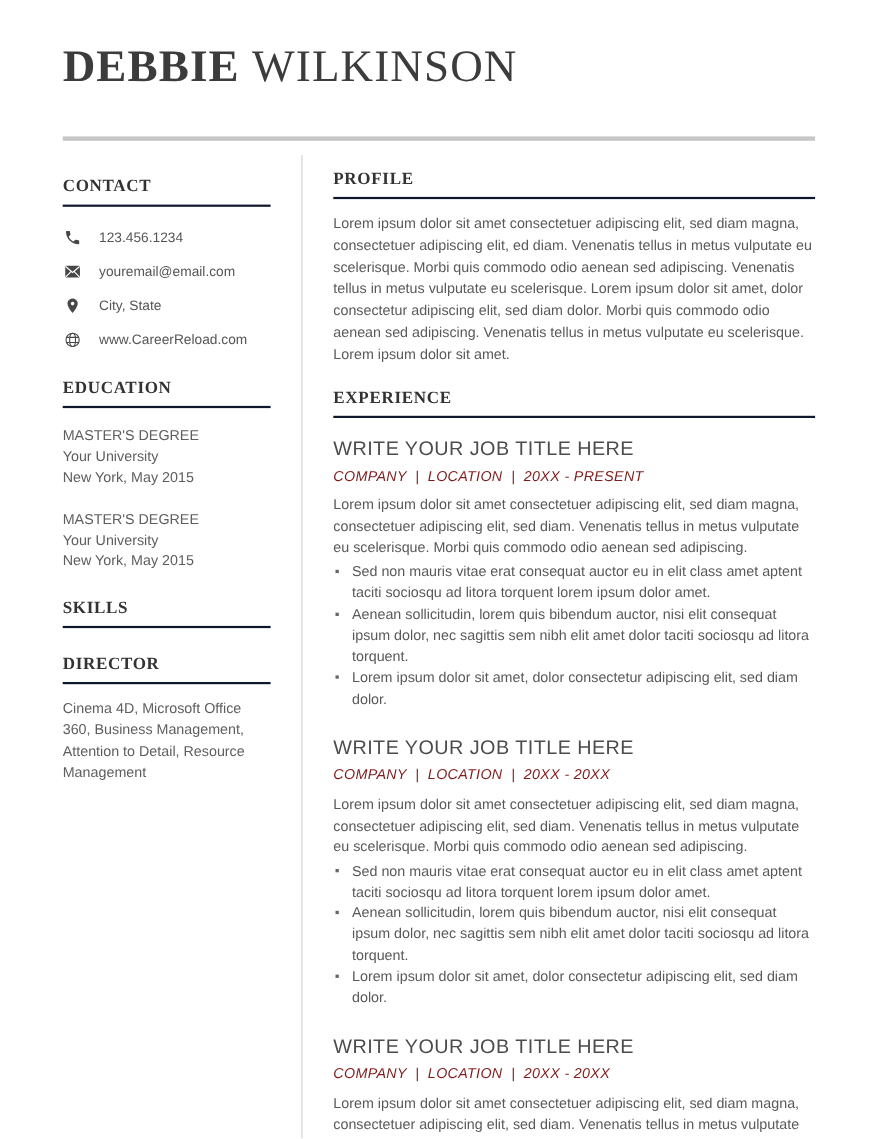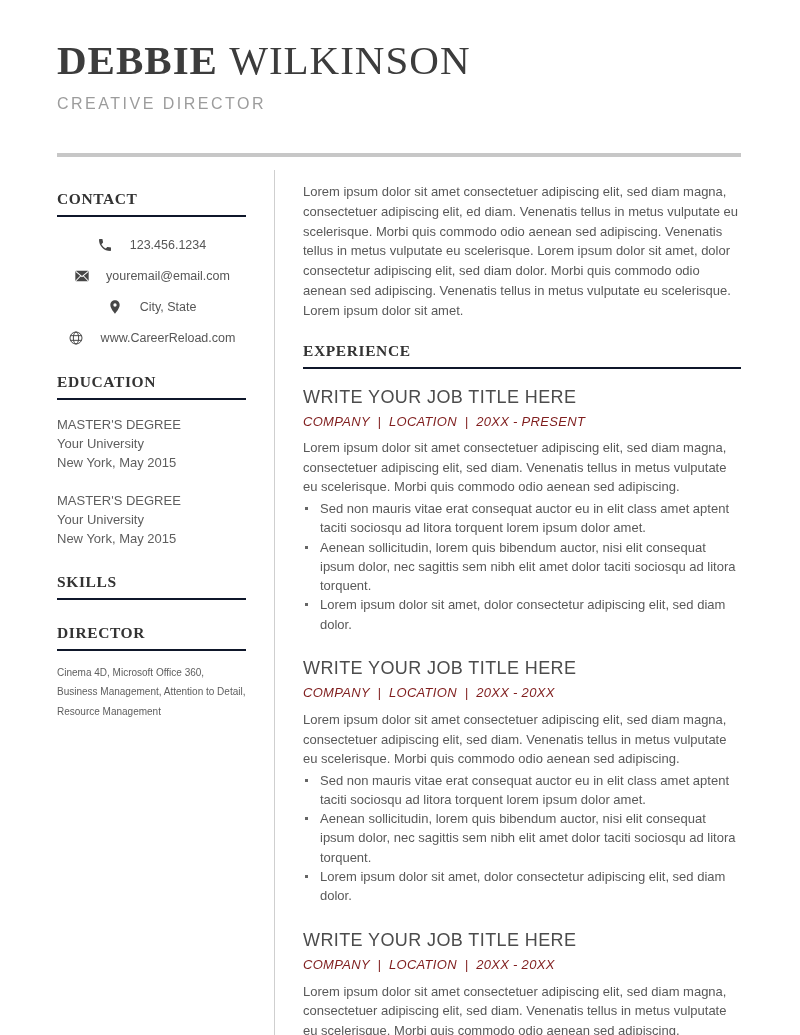--- a/index.html
+++ b/index.html
@@ -52,21 +52,21 @@
     border-bottom: 2px solid #0f172a;
     padding-bottom: 7px;
   }
   .col-left h2.section-heading  { margin-top: 20px; }
   .col-left h2.section-heading:first-child { margin-top: 20px; }
   .col-right h2.section-heading { margin-top: 13px; }
   .col-right h2.section-heading:first-child { margin-top: 13px; }
 
   
   .contact-list { margin-top: 20px; }
-  .contact-item { display: flex; align-items: center; margin-bottom: 14px; justify-content: center; }
+  .contact-item { display: flex; align-items: center; margin-bottom: 14px; }
   .contact-item .icon {
     width: 17px; height: 17px; flex: none;
     margin-right: 16px;
     display: inline-flex; align-items: center; justify-content: center;
   }
   .contact-item .icon svg { width: 16px; height: 16px; }
   .contact-item .txt { font-size: 12.5px; color: #565656; }
 
   
   .edu-entry { margin-top: 15px; font-size: 13px; line-height: 19px; color: #5e5e5e; }
@@ -84,21 +84,21 @@
   }
   ul.skill-list li::before {
     content: "";
     position: absolute;
     left: 1px; top: 6px;
     width: 3px; height: 3px;
     background: #6b6b6b;
   }
 
   
-  .interests-text { margin: 12px 0 0 0; font-size: 10px; line-height: 19.5px; color: #5e5e5e; }
+  .interests-text { margin: 12px 0 0 0; font-size: 13px; line-height: 19.5px; color: #5e5e5e; }
 
   
   .body-text { margin: 12px 0 0 0; font-size: 13px; line-height: 19.8px; color: #595959; }
 
   .job { margin-top: 18px; }
   .job + .job { margin-top: 24px; }
   .job-title {
     margin: 0;
     font-size: 18px;
     font-weight: 400;
@@ -130,21 +130,20 @@
     width: 3px; height: 3px;
     background: #666666;
   }
 </style>
 </head>
 <body>
 
 <div class="page">
 
   <h1 class="name"><span class="first">DEBBIE</span><span> </span><span class="last">WILKINSON</span></h1>
-  <div class="subtitle">CREATIVE DIRECTOR</div>
   <div class="header-divider"></div>
 
   <div class="columns">
 
     <div class="col-left">
 
       <h2 class="section-heading">CONTACT</h2>
       <div class="contact-list">
 
         <div class="contact-item">
@@ -201,20 +200,21 @@
       </div>
 
       <h2 class="section-heading" style="margin-top:25px">SKILLS</h2>
 
       <h2 class="section-heading" style="margin-top:24px">DIRECTOR</h2>
       <p class="interests-text">Cinema 4D, Microsoft Office 360, Business Management, Attention to Detail, Resource Management</p>
     </div>
 
     <div class="col-right">
 
+      <h2 class="section-heading">PROFILE</h2>
       <p class="body-text">Lorem ipsum dolor sit amet consectetuer adipiscing elit, sed diam magna, consectetuer adipiscing elit, ed diam. Venenatis tellus in metus vulputate eu scelerisque. Morbi quis commodo odio aenean sed adipiscing. Venenatis tellus in metus vulputate eu scelerisque. Lorem ipsum dolor sit amet, dolor consectetur adipiscing elit, sed diam dolor. Morbi quis commodo odio aenean sed adipiscing. Venenatis tellus in metus vulputate eu scelerisque. Lorem ipsum dolor sit amet.</p>
 
       <h2 class="section-heading" style="margin-top:22px">EXPERIENCE</h2>
 
       <div class="job">
         <h3 class="job-title">WRITE YOUR JOB TITLE HERE</h3>
         <p class="job-meta">COMPANY  |  LOCATION  |  20XX - PRESENT</p>
         <p class="job-summary tight">Lorem ipsum dolor sit amet consectetuer adipiscing elit, sed diam magna, consectetuer adipiscing elit, sed diam. Venenatis tellus in metus vulputate eu scelerisque. Morbi quis commodo odio aenean sed adipiscing.</p>
         <ul class="job-bullets">
           <li>Sed non  mauris vitae erat consequat auctor eu in elit class  amet aptent taciti sociosqu ad litora torquent lorem ipsum dolor amet.</li>

